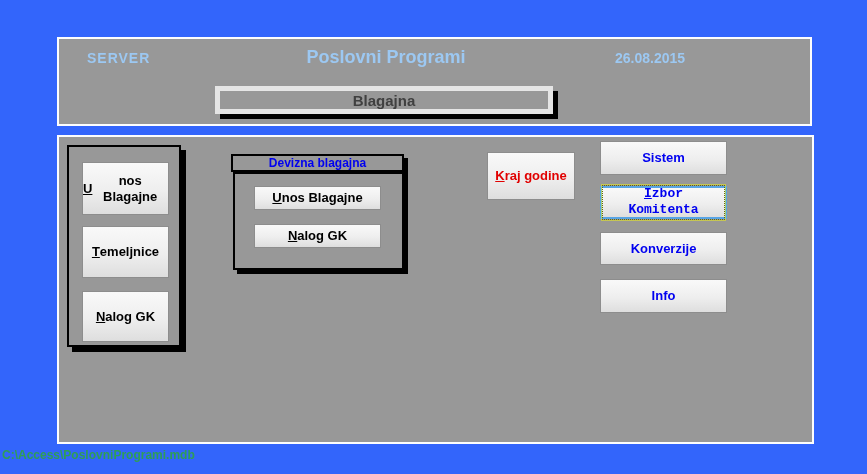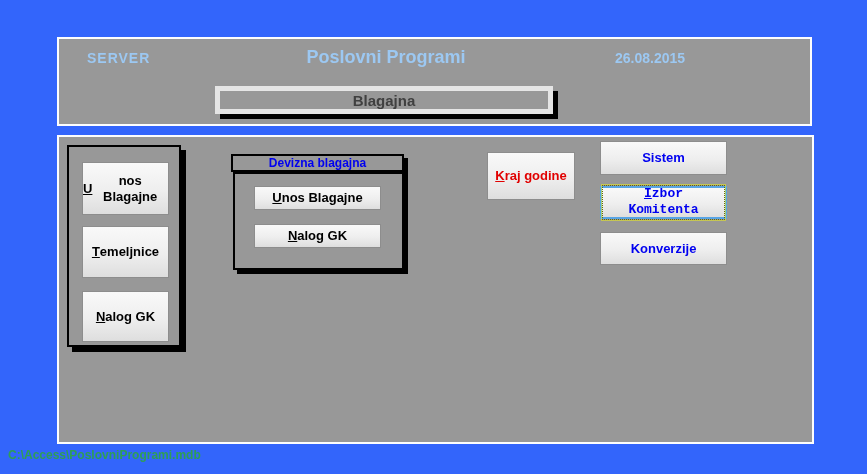--- a/index.html
+++ b/index.html
@@ -91,21 +91,21 @@
   #btn-izlaz      { top: 243px; height: 31px; }
 
   .focus-rect {
     border: 1px dotted #6a6a00;
     box-shadow: 0 0 0 1px rgba(255, 255, 0, 0.45);
     padding: 0 3px 1px 3px;
   }
 
   #db-path {
     position: absolute;
-    left: 8px; top: 448px;
+    left: 2px; top: 448px;
     color: #2f9e56;
     font-size: 12px;
     font-weight: bold;
     white-space: nowrap;
   }
 
   u { text-decoration: underline; }
 </style>
 </head>
 <body>
@@ -133,17 +133,18 @@
       <button id="btn-dev-nalog" class="btn"><u>N</u>alog GK</button>
     </div>
 
     <button id="btn-kraj-godine" class="btn red"><u>K</u>raj godine</button>
 
     <button id="btn-sistem" class="btn blue menu-btn">Sistem</button>
     <button id="btn-izbor" class="btn blue menu-btn">
       <span class="focus-rect"><u>I</u>zbor Komitenta</span>
     </button>
     <button id="btn-konverzije" class="btn blue menu-btn">Konverzije</button>
+    <button id="btn-info" class="btn blue menu-btn">Info</button>
   </div>
 
   <div id="db-path">C:\Access\PoslovniProgrami.mdb</div>
 
 </div>
 
 </body></html>

